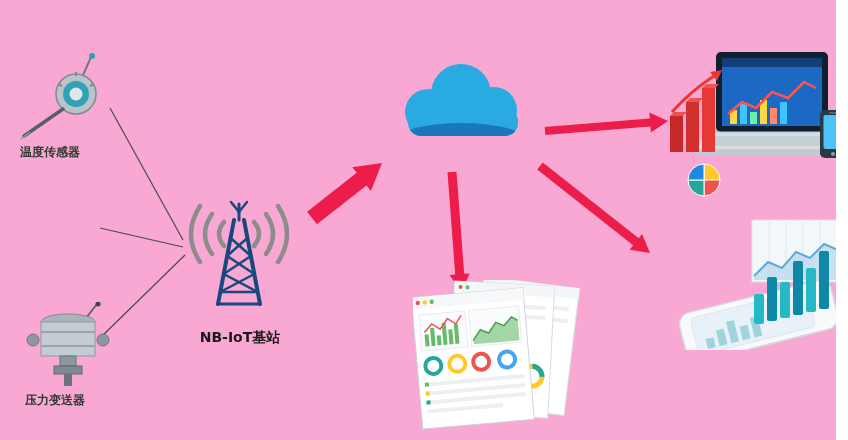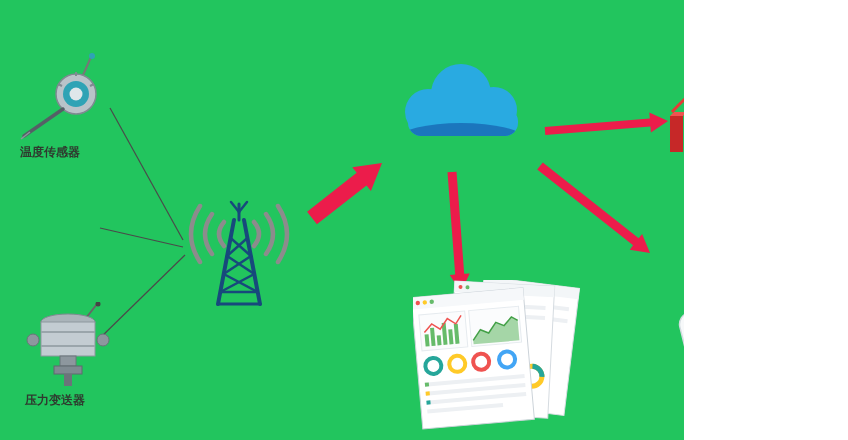--- a/index.html
+++ b/index.html
@@ -1,17 +1,17 @@
 <!DOCTYPE html>
 <html><head>
 <meta charset="utf-8">
 <style>
   html,body{margin:0;padding:0;background:#fff;}
   .canvas{
-    position:relative;width:684px;height:440px;background:#22c55e;overflow:hidden;
+    position:relative;width:836px;height:440px;background:#f9a8d4;overflow:hidden;
     font-family:"DejaVu Sans","Liberation Sans",sans-serif;
   }
   .overlay{position:absolute;left:0;top:0;width:848px;height:440px;z-index:1;}
   .node{position:absolute;z-index:2;}
   .node svg{display:block;}
   .sensor-label{
     font-size:12px;font-weight:bold;color:#2f3a2f;margin-top:4px;white-space:nowrap;
   }
   .station-label{
     font-size:14px;font-weight:bold;color:#1a1a1a;text-align:center;margin-top:4px;white-space:nowrap;
@@ -89,20 +89,21 @@
         <line x1="60.6" y1="38" x2="80.9" y2="56" stroke-width="2.5"></line>
         <line x1="77.4" y1="38" x2="57.1" y2="56" stroke-width="2.5"></line>
         <line x1="57.1" y1="56" x2="84.3" y2="74" stroke-width="2.5"></line>
         <line x1="80.9" y1="56" x2="53.7" y2="74" stroke-width="2.5"></line>
         <line x1="53.7" y1="74" x2="87.7" y2="92" stroke-width="2.5"></line>
         <line x1="84.3" y1="74" x2="50.3" y2="92" stroke-width="2.5"></line>
         <line x1="50.3" y1="92" x2="87.7" y2="92" stroke-width="2.5"></line>
         <line x1="48" y1="104" x2="90" y2="104" stroke-width="3"></line>
       </g>
     </svg>
+    <div class="station-label">NB-IoT基站</div>
   </div>
 
   <div class="node" style="left:383px;top:48px;width:160px;text-align:center;">
     <svg width="150" height="100" viewBox="0 0 150 100" style="margin:0 auto;">
       <defs>
         <clipPath id="cloudClip">
           <circle cx="40" cy="64" r="23"></circle>
           <circle cx="73" cy="46" r="30"></circle>
           <circle cx="106" cy="62" r="23"></circle>
           <rect x="20" y="60" width="110" height="28" rx="13"></rect>

